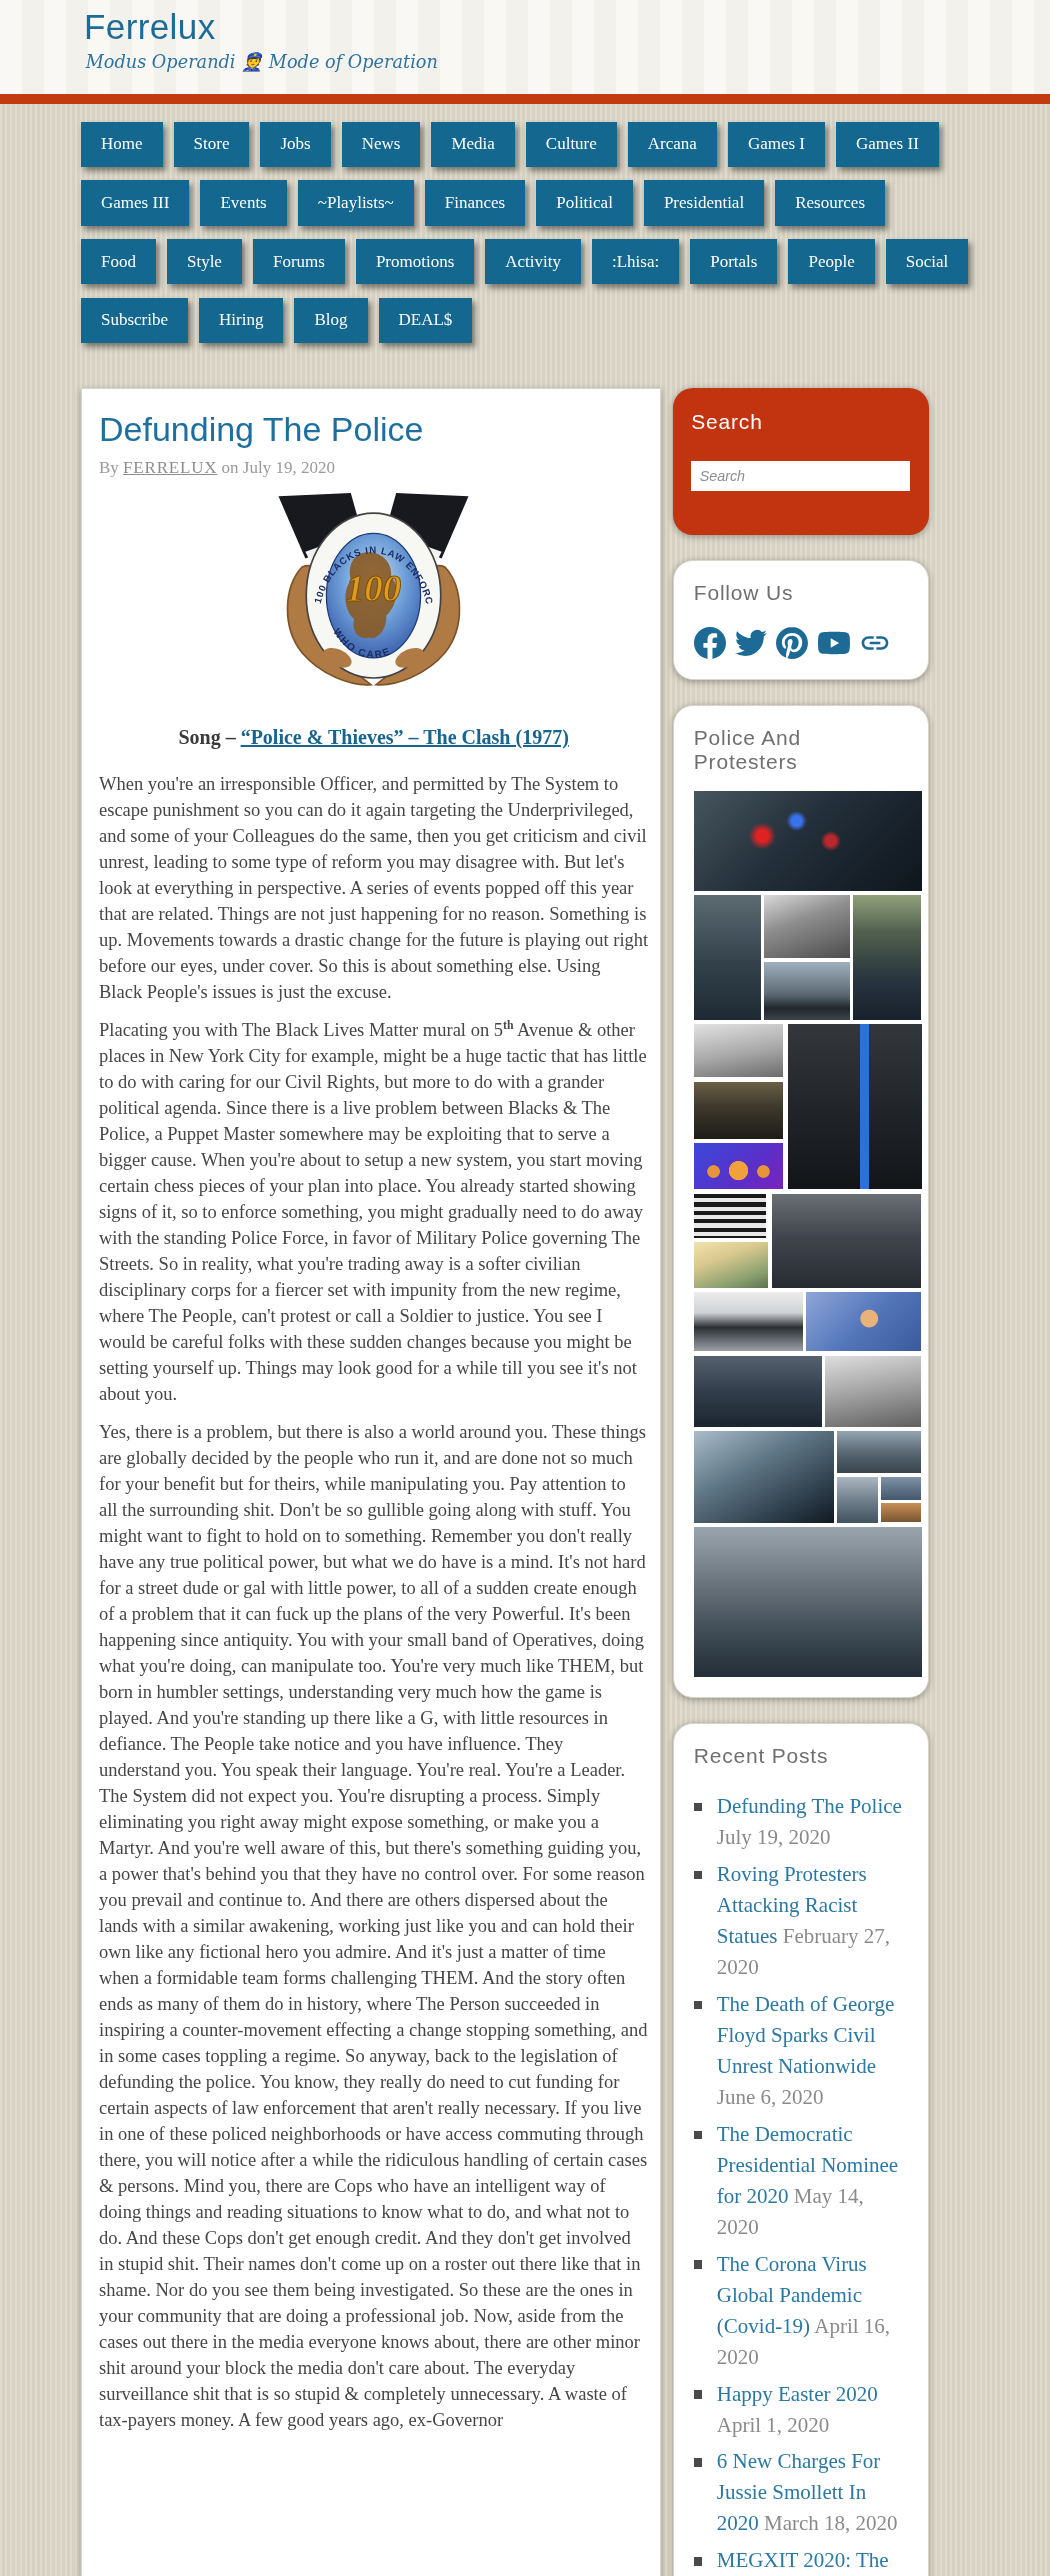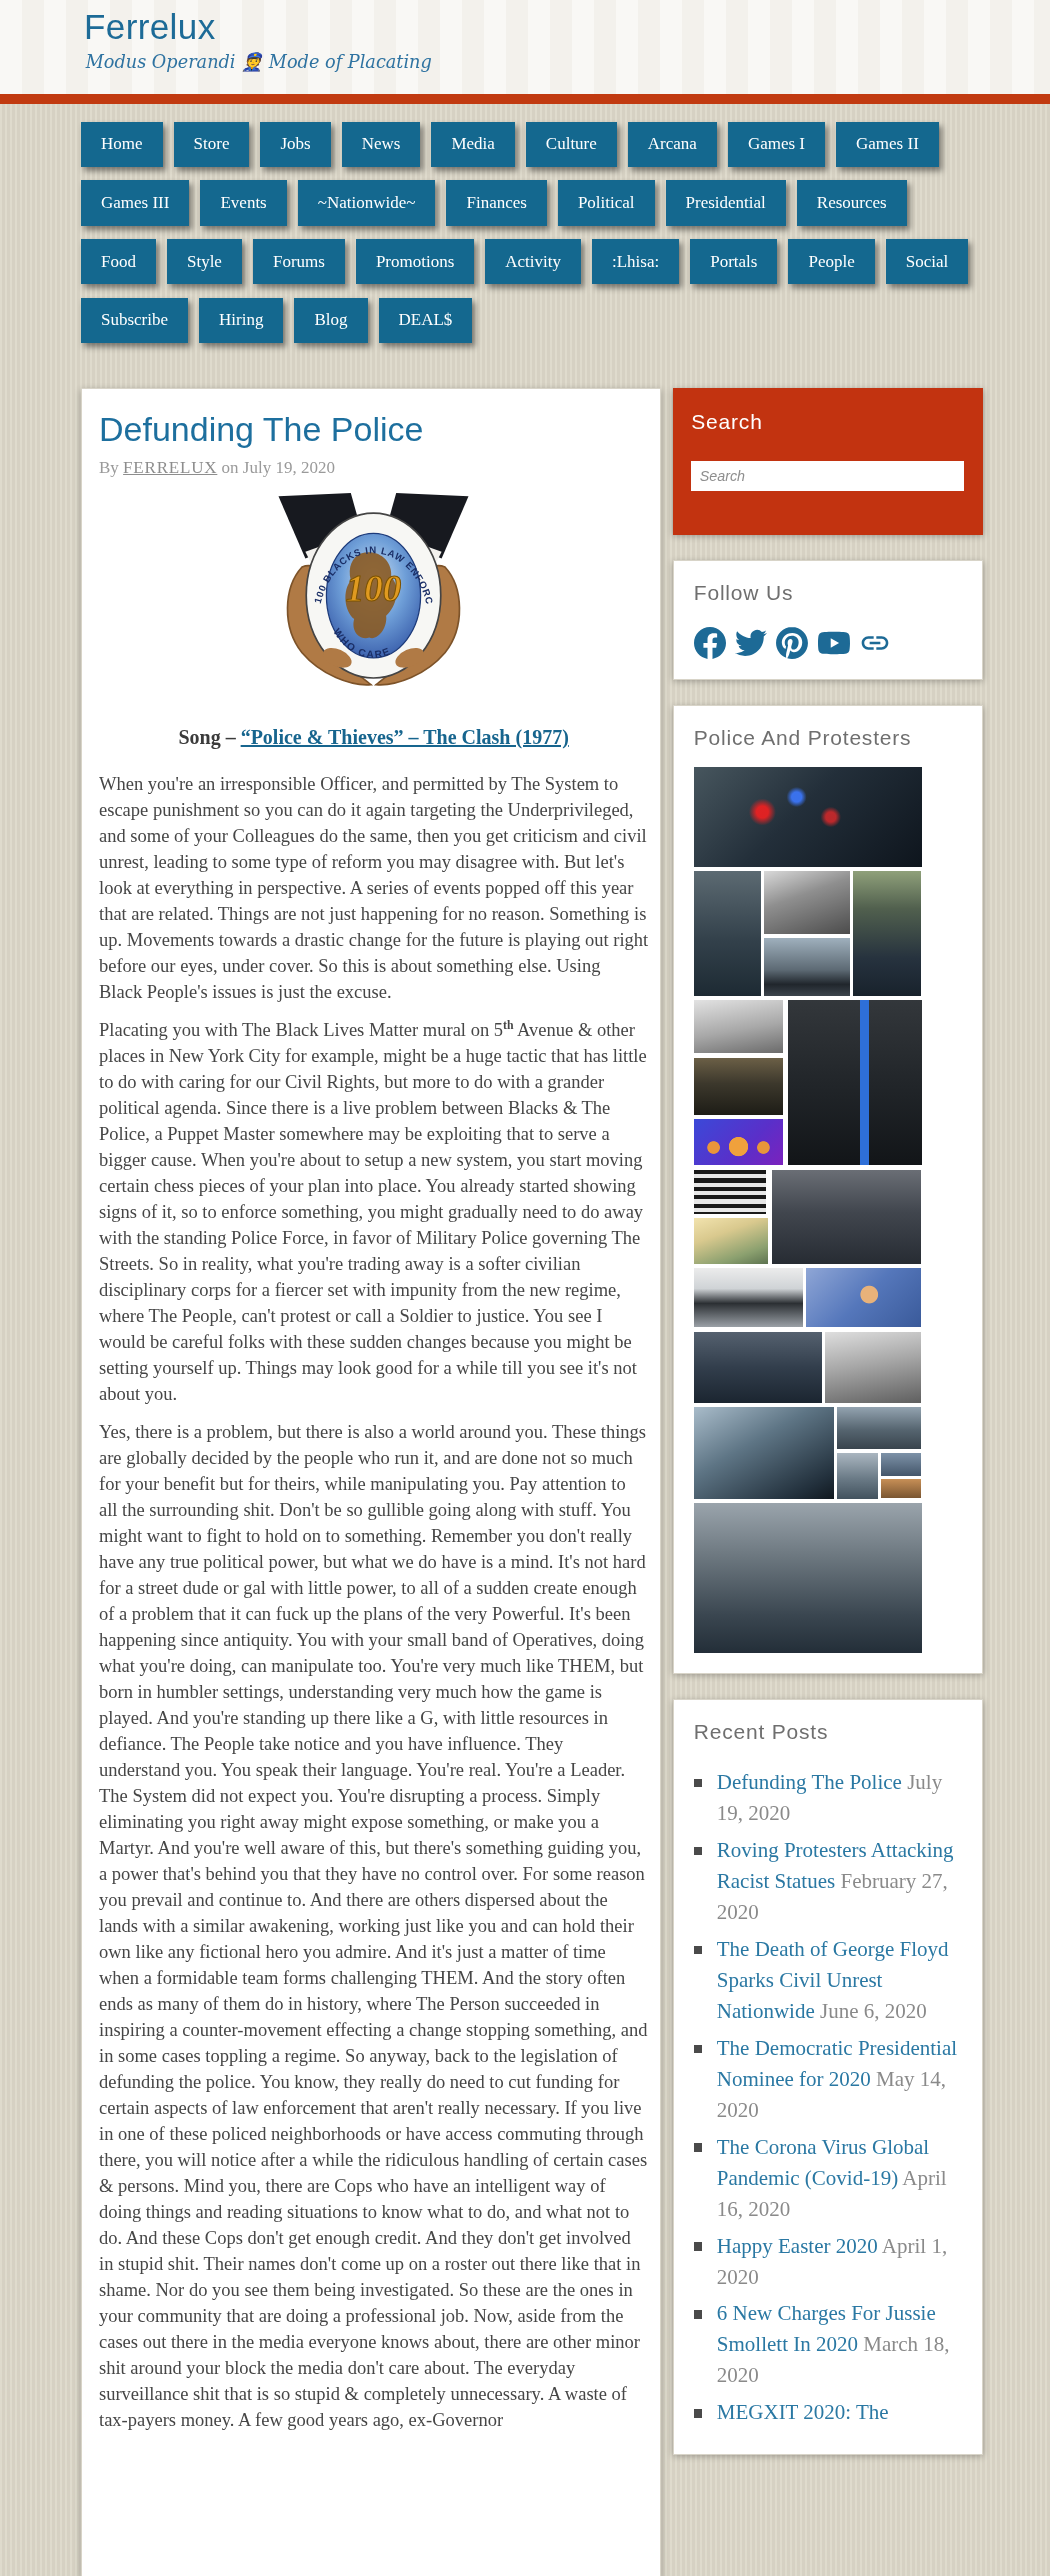--- a/index.html
+++ b/index.html
@@ -53,21 +53,21 @@
   .song{
     text-align:center;font-size:20px;font-weight:700;color:#3b3b3b;margin:23.6px 0 22px 0;
   }
   .song a{color:#17658e;text-decoration:underline;cursor:pointer;}
   .body-text p{
     font-size:18.5px;line-height:26px;color:#464646;margin:0 0 11.8px 0;
     text-align:left;
   }
   .body-text sup{font-size:11.8px;line-height:0;font-weight:bold;}
   
-  .widget{margin-bottom:25px;padding:20px;box-sizing:border-box;width:310px;}
+  .widget{margin-bottom:25px;padding:20px;box-sizing:border-box;width:256px;border-radius:20px;}
   .widget-heading{
     font-family:"Liberation Sans", sans-serif;font-weight:400;
     font-size:21px;color:#6f6f6f;letter-spacing:0.8px;margin:0;
   }
   
   .search-widget{background:#c23310;border:none;box-shadow:0 1.7px 6.7px rgba(0,0,0,.3);padding:22px 18.5px;height:147px;}
   .search-heading{color:#fff;}
   .search-input{
     display:block;margin-top:27px;width:100%;height:30px;border:none;
     font-family:"Liberation Sans", sans-serif;font-style:italic;font-size:14.3px;
@@ -143,31 +143,31 @@
     content:"";position:absolute;left:0;top:11.8px;width:8.4px;height:8.4px;background:#4a4a4a;
   }
   .recent-list .post-link{color:#2a78a3;cursor:pointer;}
   .recent-list .post-date{color:#8a8a8a;}
 </style>
 </head>
 <body>
 
 <header class="site-header">
   <h1 class="site-title">Ferrelux</h1>
-  <p class="site-tagline"><span>Modus Operandi</span> <span>👮</span> <span>Mode of Placating</span></p>
+  <p class="site-tagline"><span>Modus Operandi</span> <span>👮</span> <span>Mode of Operation</span></p>
 </header>
 <div class="red-bar"></div>
 
 <nav class="nav">
   <div class="nav-row">
     
   <button class="nav-btn">Home</button><button class="nav-btn">Store</button><button class="nav-btn">Jobs</button><button class="nav-btn">News</button><button class="nav-btn">Media</button><button class="nav-btn">Culture</button><button class="nav-btn">Arcana</button><button class="nav-btn">Games I</button><button class="nav-btn">Games II</button></div>
   <div class="nav-row">
     
-  <button class="nav-btn">Games III</button><button class="nav-btn">Events</button><button class="nav-btn">~Nationwide~</button><button class="nav-btn">Finances</button><button class="nav-btn">Political</button><button class="nav-btn">Presidential</button><button class="nav-btn">Resources</button></div>
+  <button class="nav-btn">Games III</button><button class="nav-btn">Events</button><button class="nav-btn">~Playlists~</button><button class="nav-btn">Finances</button><button class="nav-btn">Political</button><button class="nav-btn">Presidential</button><button class="nav-btn">Resources</button></div>
   <div class="nav-row">
     
   <button class="nav-btn">Food</button><button class="nav-btn">Style</button><button class="nav-btn">Forums</button><button class="nav-btn">Promotions</button><button class="nav-btn">Activity</button><button class="nav-btn">:Lhisa:</button><button class="nav-btn">Portals</button><button class="nav-btn">People</button><button class="nav-btn">Social</button></div>
   <div class="nav-row">
     
   <button class="nav-btn">Subscribe</button><button class="nav-btn">Hiring</button><button class="nav-btn">Blog</button><button class="nav-btn">DEAL$</button></div>
 </nav>
 
 <div class="main">
 

